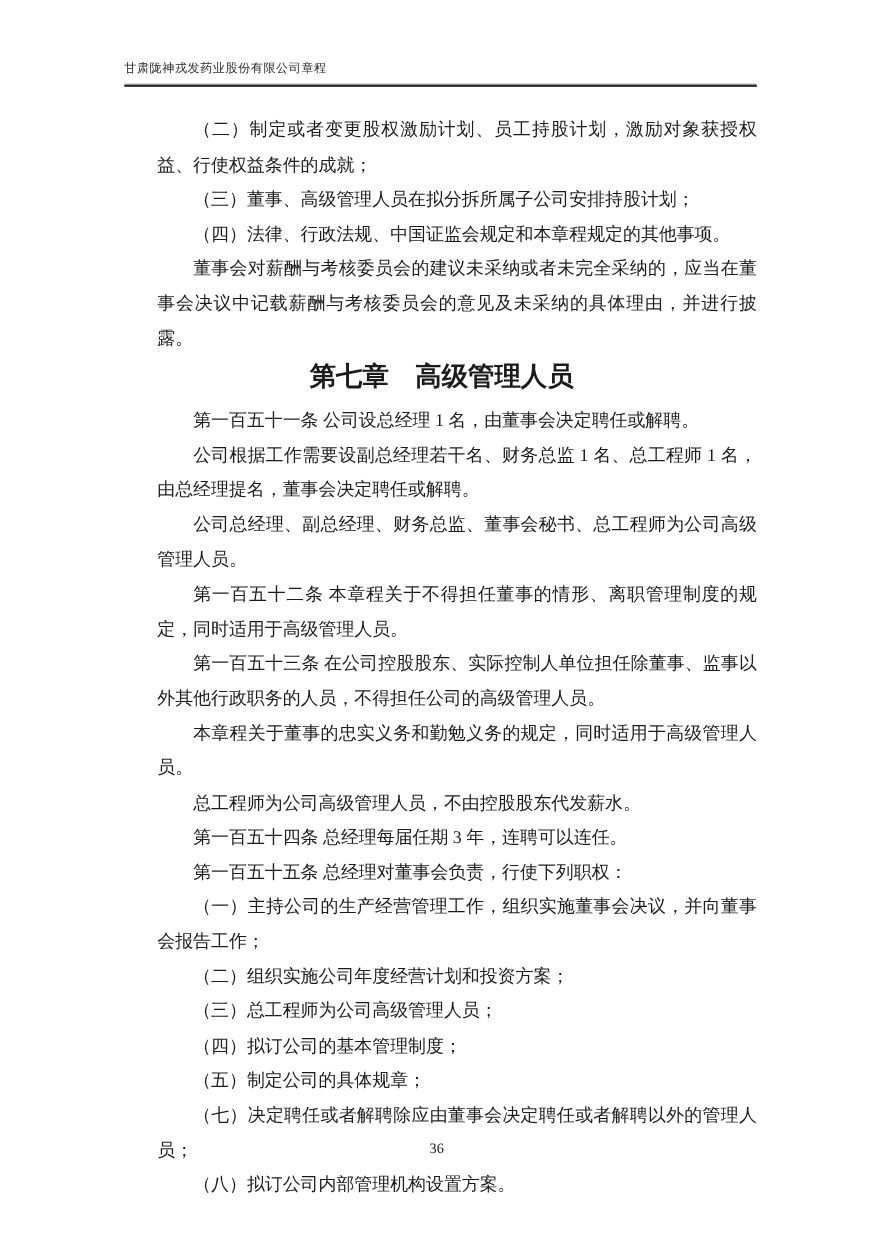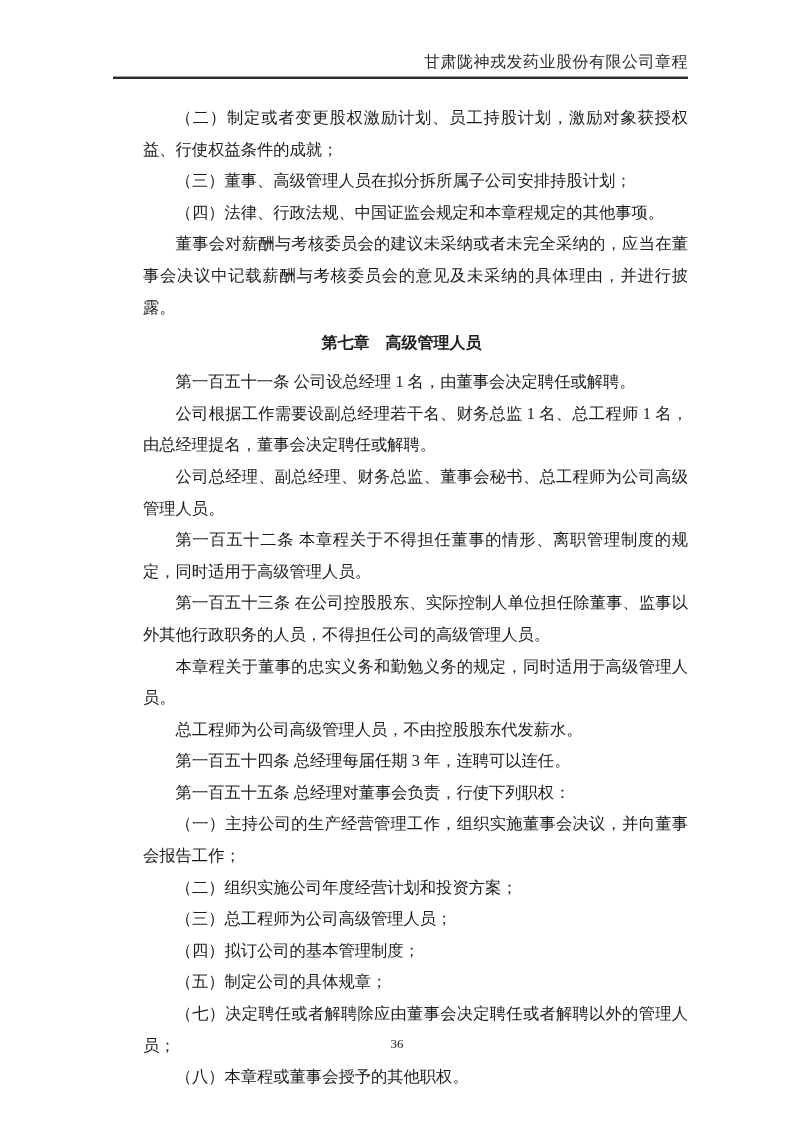--- a/index.html
+++ b/index.html
@@ -16,47 +16,46 @@
     overflow: hidden;
   }
   
   .header {
     position: absolute;
     top: 54px;
     left: 113px;
     right: 106px;
   }
   .header-title {
-    font-size: 16px;
+    font-size: 11px;
     line-height: 16px;
     letter-spacing: 0.5px;
     color: #2d2d2d;
     margin-bottom: 6px;
-    text-align: right;
   }
   .header-rule-light { height: 1px; background: #a0a0a0; }
   .header-rule-dark  { height: 2px; background: #2b2b2b; }
   
   .content {
     position: absolute;
     top: 102px;
     left: 115px;
     right: 106px;
     font-size: 16.3px;
     line-height: 31.6px;
     text-align: justify;
   }
   .para {
     text-indent: 2em;
     word-break: break-all;
     margin-left: 28px;
   }
   .art { font-weight: normal; }
   .chapter-heading {
-    font-size: 16px;
+    font-size: 24px;
     line-height: 34px;
     font-weight: bold;
     text-align: center;
     text-indent: 0;
     margin: 3px 0 6px 0;
   }
   
   .footer {
     position: absolute;
     top: 1036px;
@@ -94,20 +93,20 @@
     <p class="para"><b class="art"></b><span>本章程关于董事的忠实义务和勤勉义务的规定，同时适用于高级管理人员。</span></p>
     <p class="para"><b class="art"></b><span>总工程师为公司高级管理人员，不由控股股东代发薪水。</span></p>
     <p class="para"><b class="art">第一百五十四条</b><span> 总经理每届任期 3 年，连聘可以连任。</span></p>
     <p class="para"><b class="art">第一百五十五条</b><span> 总经理对董事会负责，行使下列职权：</span></p>
     <p class="para"><b class="art"></b><span>（一）主持公司的生产经营管理工作，组织实施董事会决议，并向董事会报告工作；</span></p>
     <p class="para"><b class="art"></b><span>（二）组织实施公司年度经营计划和投资方案；</span></p>
     <p class="para"><b class="art"></b><span>（三）总工程师为公司高级管理人员；</span></p>
     <p class="para"><b class="art"></b><span>（四）拟订公司的基本管理制度；</span></p>
     <p class="para"><b class="art"></b><span>（五）制定公司的具体规章；</span></p>
     <p class="para"><b class="art"></b><span>（七）决定聘任或者解聘除应由董事会决定聘任或者解聘以外的管理人员；</span></p>
-    <p class="para"><b class="art"></b><span>（八）本章程或董事会授予的其他职权。</span></p>
+    <p class="para"><b class="art"></b><span>（八）拟订公司内部管理机构设置方案。</span></p>
   </div>
 
   <div class="footer">
     <span>36</span>
   </div>
 
 </div>
 
 </body></html>

